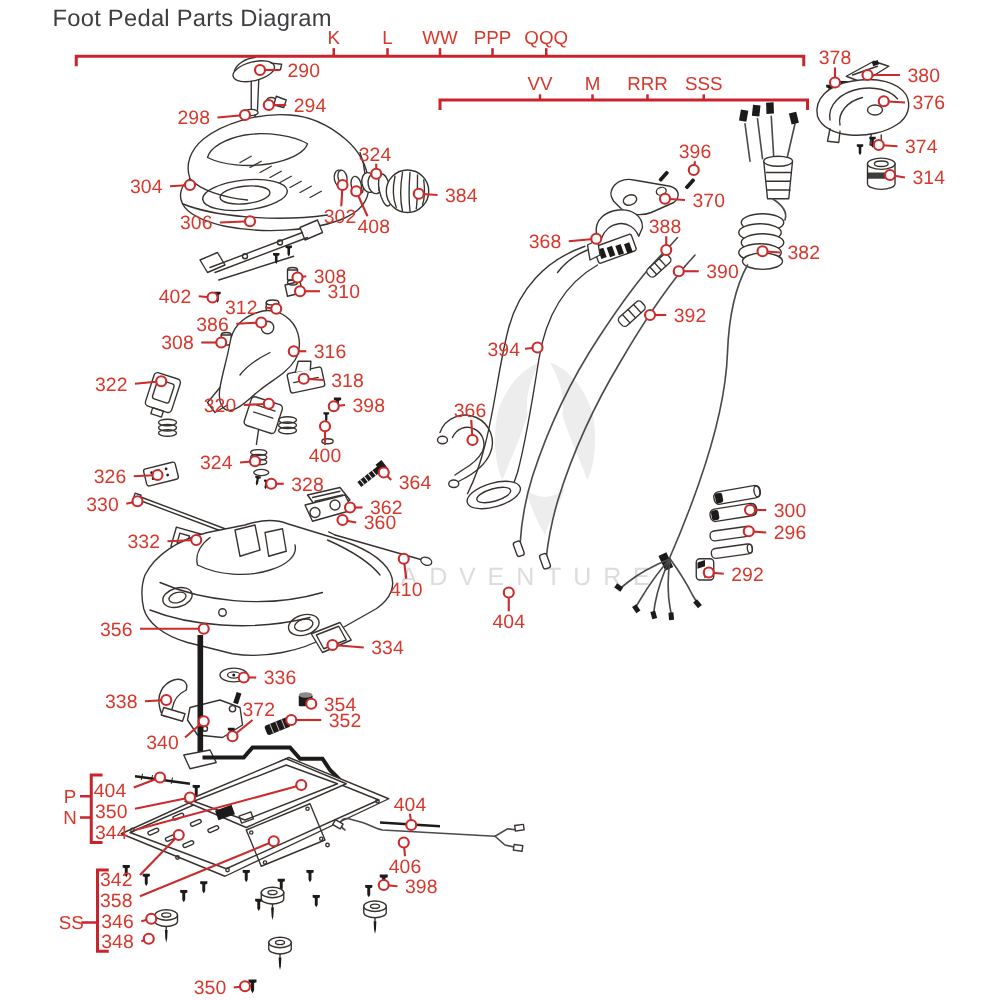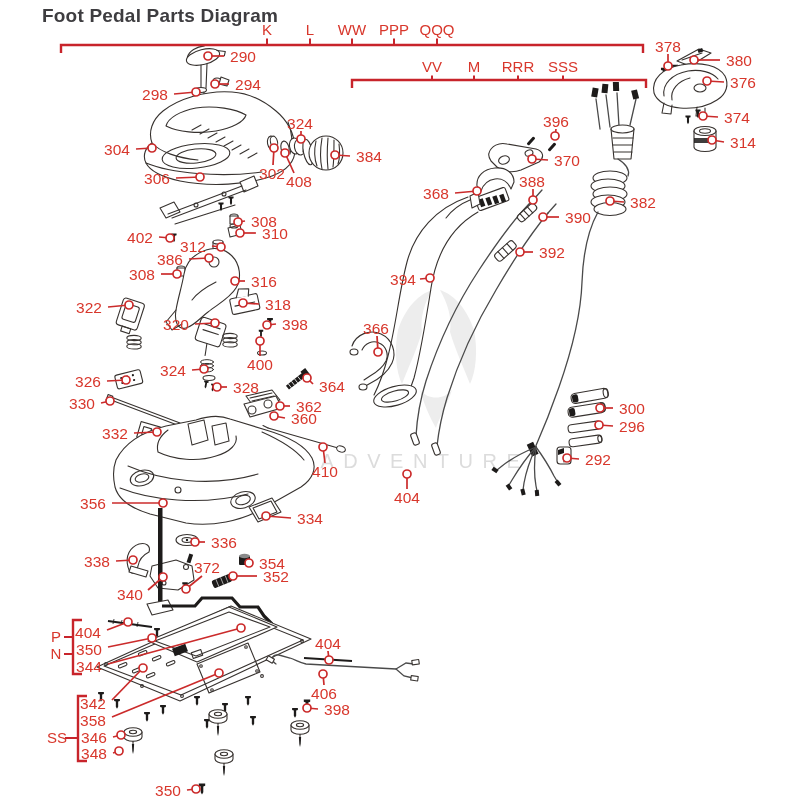--- a/index.html
+++ b/index.html
@@ -1,18 +1,18 @@
 <!DOCTYPE html>
 <html><head>
 <meta charset="utf-8">
 <style>
   html,body{margin:0;padding:0;background:#ffffff;}
   .page{position:relative;width:800px;height:800px;background:#fff;overflow:hidden;
         font-family:"Liberation Sans",sans-serif;}
-  .title{position:absolute;left:42px;top:5px;font-size:19px;font-weight:bold;
+  .title{position:absolute;left:42px;top:5px;font-size:19px;font-weight:normal;
          color:#3e3d40;letter-spacing:.2px;}
   svg{position:absolute;left:0;top:0;}
   .a{stroke:#37322f;stroke-width:1.1;fill:none;stroke-linecap:round;stroke-linejoin:round}
   .f{stroke:#37322f;stroke-width:1.1;fill:#ffffff;stroke-linejoin:round;stroke-linecap:round}
   .k{fill:#1d1b1a;stroke:none}
   .t{stroke:#4a4a4a;stroke-width:1.3;fill:none;stroke-linecap:round}
   .lblTxt{font-size:15.5px;}
   .ltrTxt{font-size:15px;}
 </style>
 </head>

